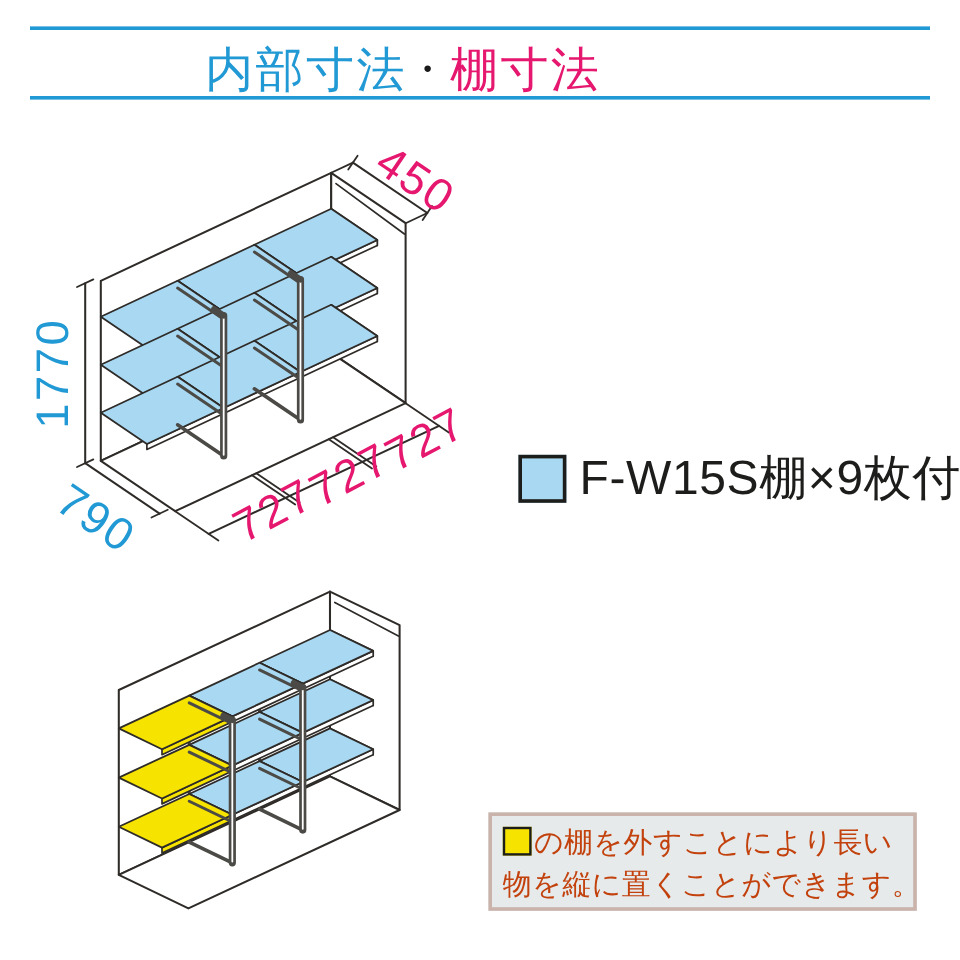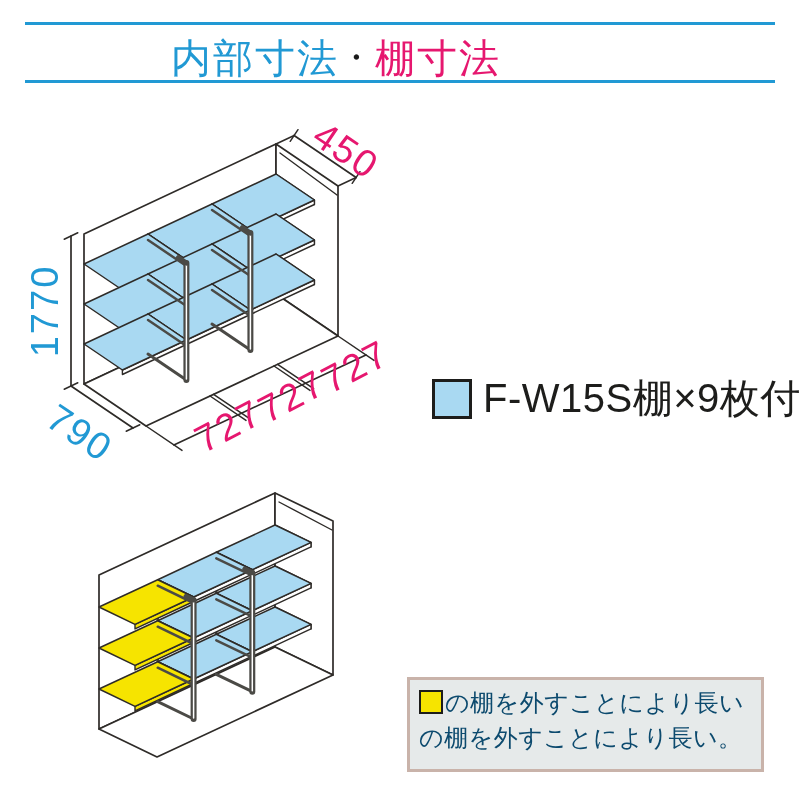--- a/index.html
+++ b/index.html
@@ -20,23 +20,23 @@
   #diagram-svg{position:absolute;left:0;top:0;width:800px;height:800px;}
   #diagram-svg text{font-family:"Liberation Sans","DejaVu Sans",sans-serif;font-weight:500;}
   #legend{
     position:absolute;left:408px;top:371px;display:flex;align-items:center;white-space:nowrap;margin-left:24px;
   }
   #legend .swatch{
     width:34px;height:34px;background:var(--shelf-blue);border:3px solid #1d1d1b;margin-right:11px;flex:none;
   }
   #legend .legend-label{font-size:40px;font-weight:500;letter-spacing:0.5px;color:#1d1d1b;}
   #note-box{
-    position:absolute;left:407px;top:677px;width:357px;height:95px;box-sizing:border-box;
+    position:absolute;left:407px;top:677px;width:357px;height:82px;box-sizing:border-box;
     background:var(--note-bg);border:3px solid var(--note-border);
-    padding:5px 8px 0 9px;font-size:24px;line-height:35px;letter-spacing:0.5px;color:#0c4a6e;white-space:nowrap;
+    padding:5px 8px 0 9px;font-size:24px;line-height:35px;letter-spacing:0.5px;color:#c2410c;white-space:nowrap;
   }
   #note-box .note-swatch{
     display:inline-block;width:24px;height:24px;box-sizing:border-box;
     background:var(--shelf-yellow);border:2px solid #1d1d1b;vertical-align:-3px;margin-right:2px;
   }
 </style>
 </head>
 <body>
 
 <div id="rule-top" class="rule"></div>
@@ -171,14 +171,14 @@
     </g>
   </svg>
 
 <div id="legend">
   <div class="swatch"></div>
   <div class="legend-label">F-W15S棚×9枚付</div>
 </div>
 
 <div id="note-box">
   <span class="note-swatch"></span><span>の棚を外すことにより長い</span><br>
-  <span>の棚を外すことにより長い。</span>
+  <span>物を縦に置くことができます。</span>
 </div>
 
 </body></html>

